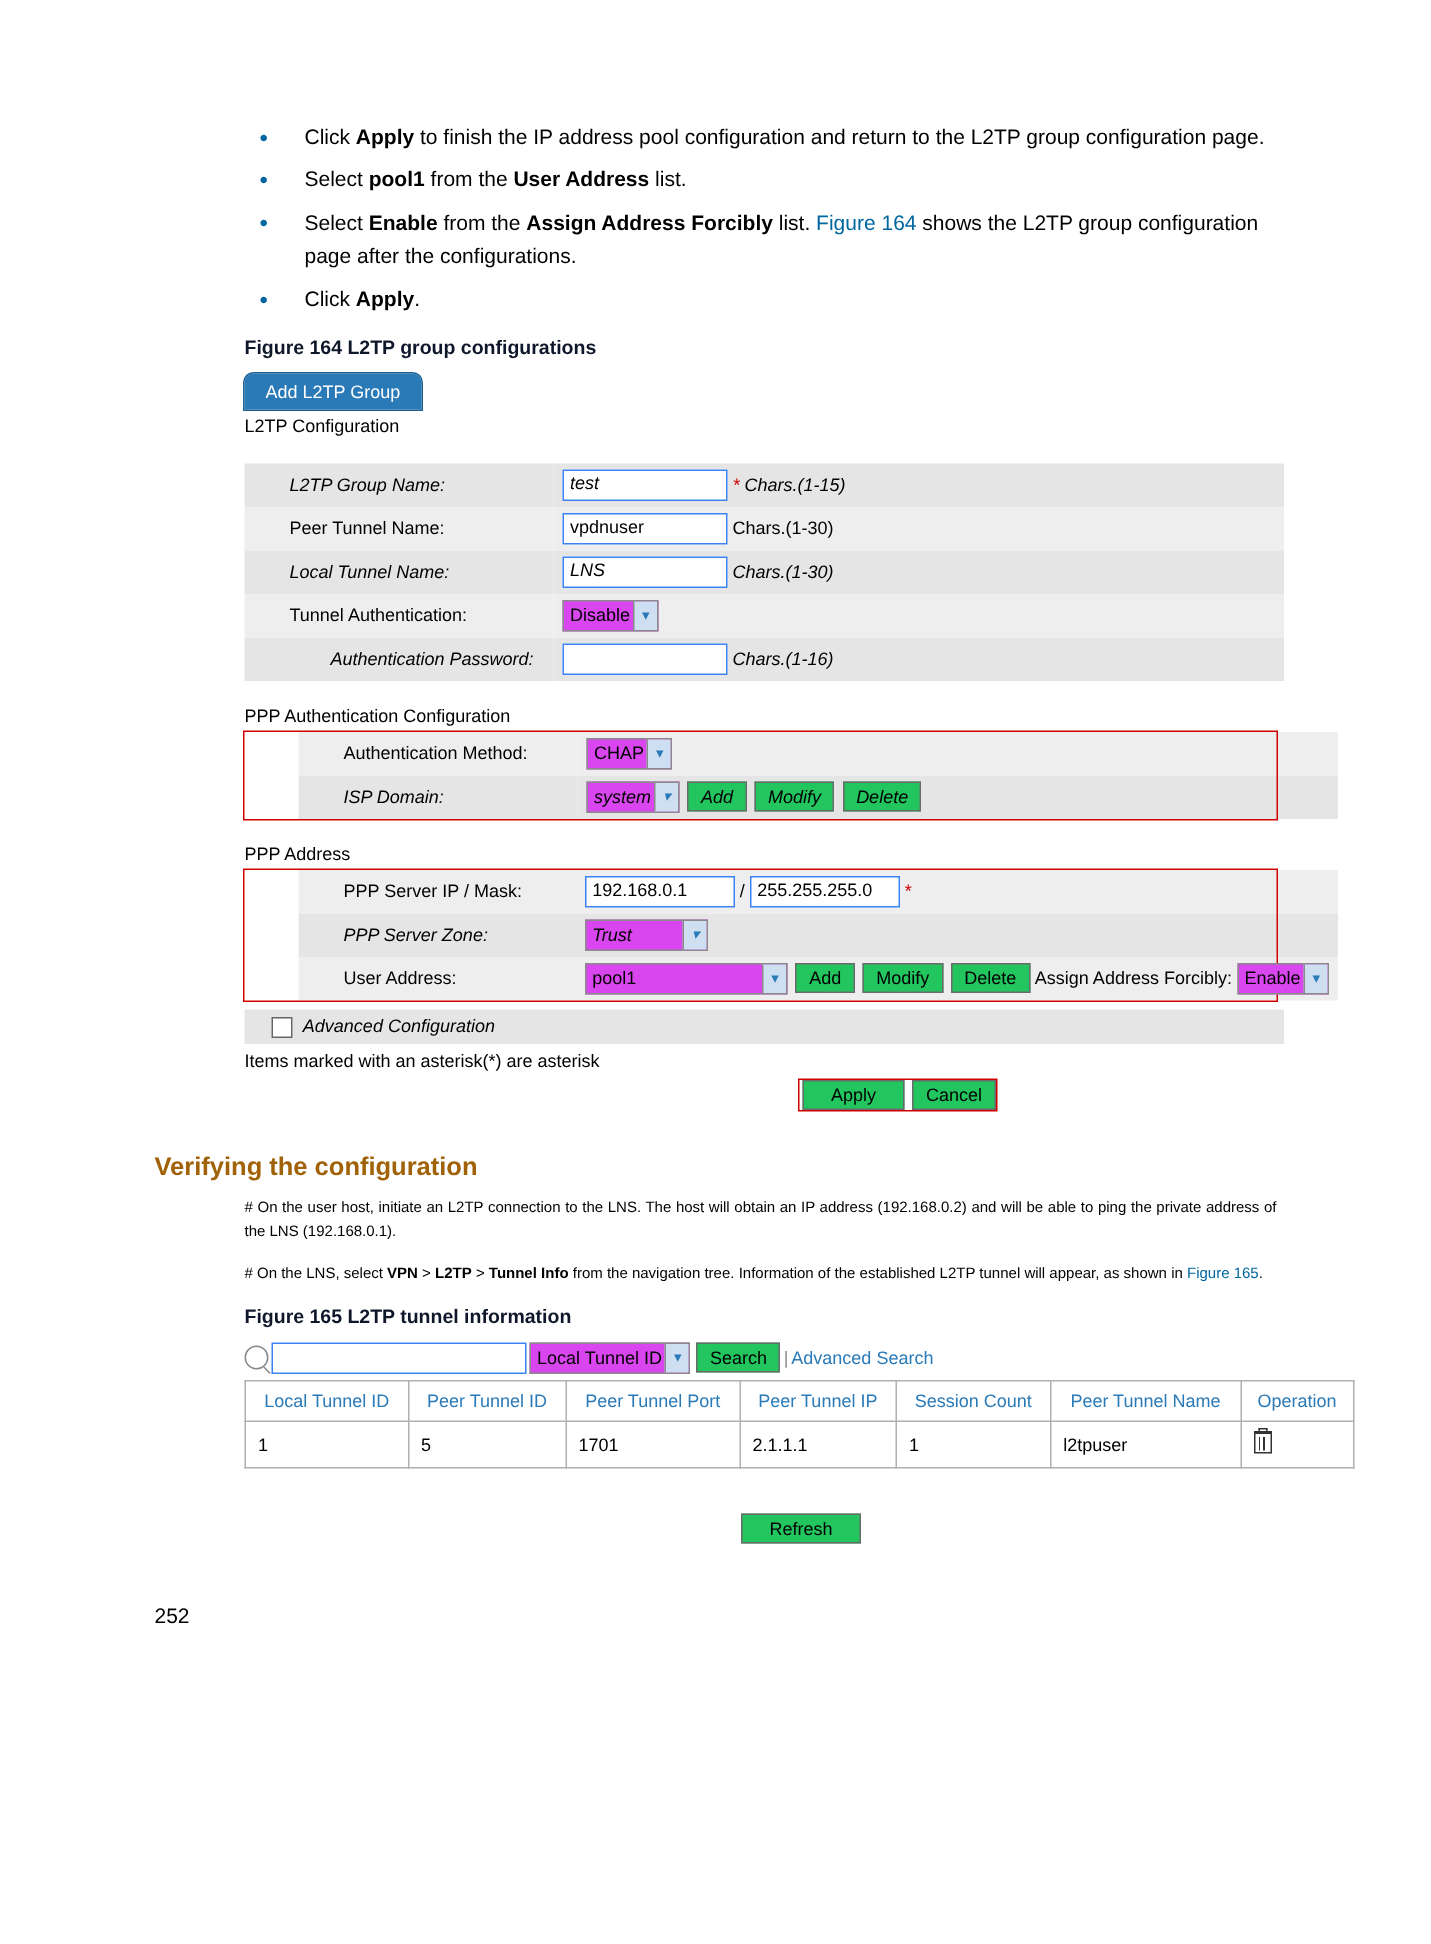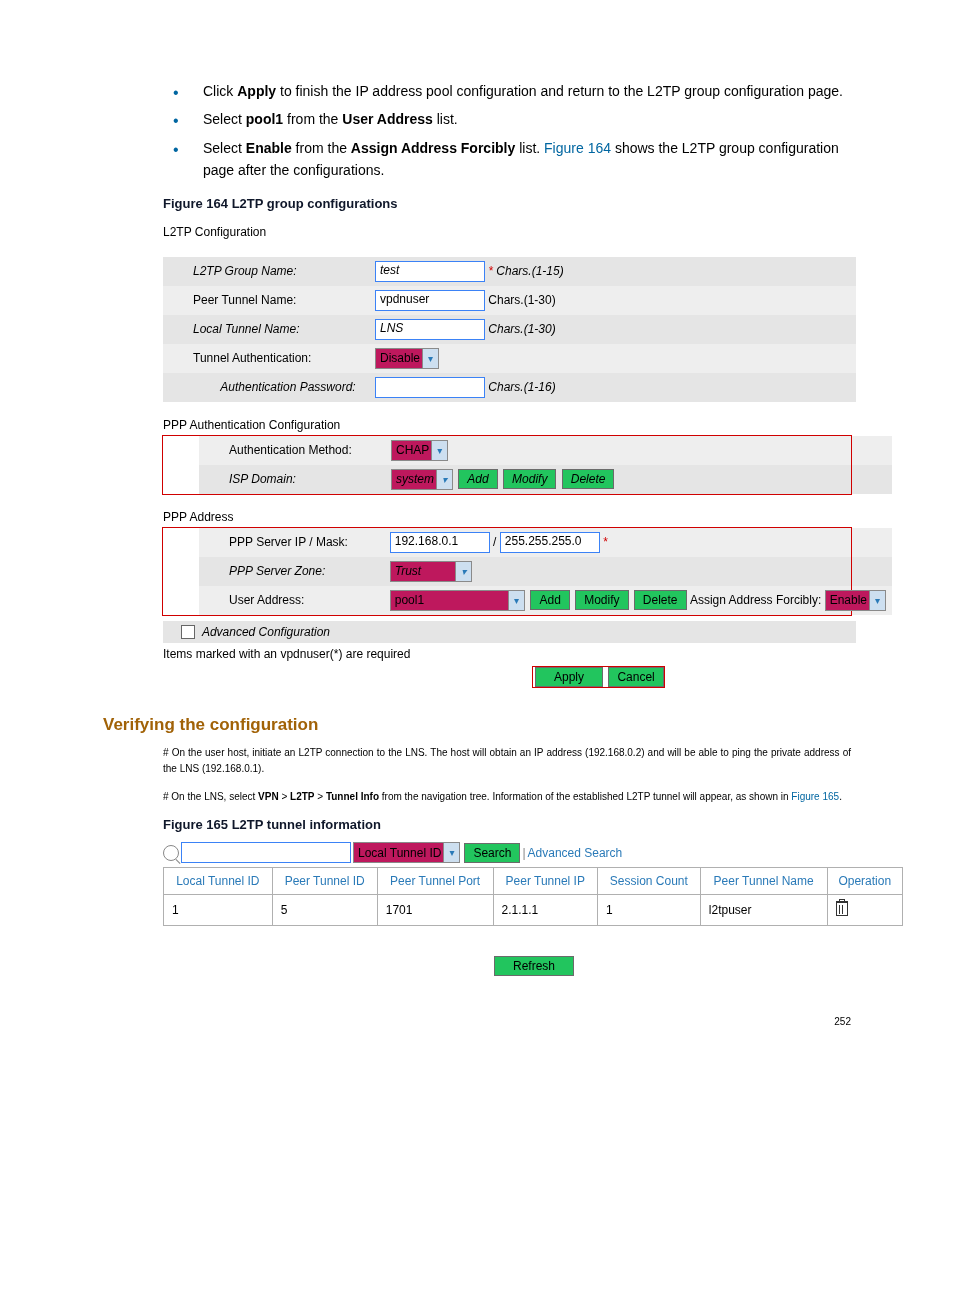--- a/index.html
+++ b/index.html
@@ -95,21 +95,21 @@
     background: #fff;
     border: 1px solid #3b82f6;
     padding: 1px 4px;
     font-size: 12px;
     height: 17px;
     display: inline-block;
     vertical-align: middle;
     box-sizing: content-box;
   }
   .select-like {
-    background: #be185d;
+    background: #d946ef;
     border: 1px solid #8a8a8a;
     padding: 1px 18px 1px 4px;
     font-size: 12px;
     height: 17px;
     display: inline-flex;
     align-items: center;
     vertical-align: middle;
     position: relative;
   }
   .select-like .arrow {
@@ -218,45 +218,51 @@
     border-bottom: none;
   }
   .del-icon::after {
     content: "";
     position: absolute;
     left: 2px; right: 2px; top: 2px; bottom: 1px;
     background: repeating-linear-gradient(to right, #333 0 1px, transparent 1px 3px);
   }
   .center { text-align: center; }
   .pagenum {
-    text-align: right;
-    font-size: 10px;
+    text-align: left;
+    font-size: 14px;
     margin-top: 40px;
   }
 </style>
 </head>
 <body>
 
 <div class="page">
 
   <ul class="doc-bullets">
     <li>
       <span>Click </span><span class="bold">Apply</span><span> to finish the IP address pool configuration and return to the L2TP group configuration page.</span>
     </li>
     <li>
       <span>Select </span><span class="bold">pool1</span><span> from the </span><span class="bold">User Address</span><span> list.</span>
     </li>
     <li>
       <span>Select </span><span class="bold">Enable</span><span> from the </span><span class="bold">Assign Address Forcibly</span><span> list. </span><span class="link">Figure 164</span><span> shows the L2TP group configuration page after the configurations.</span>
     </li>
+    <li>
+      <span>Click </span><span class="bold">Apply</span><span>.</span>
+    </li>
   </ul>
 
   <div class="figure-caption">Figure 164 L2TP group configurations</div>
 
   <div class="fig164">
+    <div class="tab-container">
+      <div class="tab">Add L2TP Group</div>
+    </div>
 
     <div class="config-section-head">L2TP Configuration</div>
 
     <table class="config-table">
       <tbody>
           <tr class="row-odd">
         <td class="label-col">L2TP Group Name:</td>
         <td>
           <span class="input-like" style="width:100px">test</span>
           <span class="helper"><span class="red-star">* </span><span>Chars.(1-15)</span></span>
@@ -373,21 +379,21 @@
       <tbody>
           <tr class="row-odd">
         <td style="padding-left:18px">
           <span class="checkbox"></span>
           <span>Advanced Configuration</span>
         </td>
       </tr>
     </tbody>
       </table>
 
-    <div class="footnote">Items marked with an vpdnuser(*) are required</div>
+    <div class="footnote">Items marked with an asterisk(*) are asterisk</div>
     <div class="btn-row red-box" style="display:inline-block; margin-left:370px; padding:0">
       <span class="btn btn-wide">Apply</span>
       <span class="btn">Cancel</span>
     </div>
   </div>
 
   <div class="section-heading">Verifying the configuration</div>
   <div class="para"># On the user host, initiate an L2TP connection to the LNS. The host will obtain an IP address (192.168.0.2) and will be able to ping the private address of the LNS (192.168.0.1).</div>
   <div class="para">
     <span># On the LNS, select </span><span class="bold">VPN</span><span> &gt; </span><span class="bold">L2TP</span><span> &gt; </span><span class="bold">Tunnel Info</span><span> from the navigation tree. Information of the established L2TP tunnel will appear, as shown in </span><span class="link">Figure 165</span><span>.</span>

